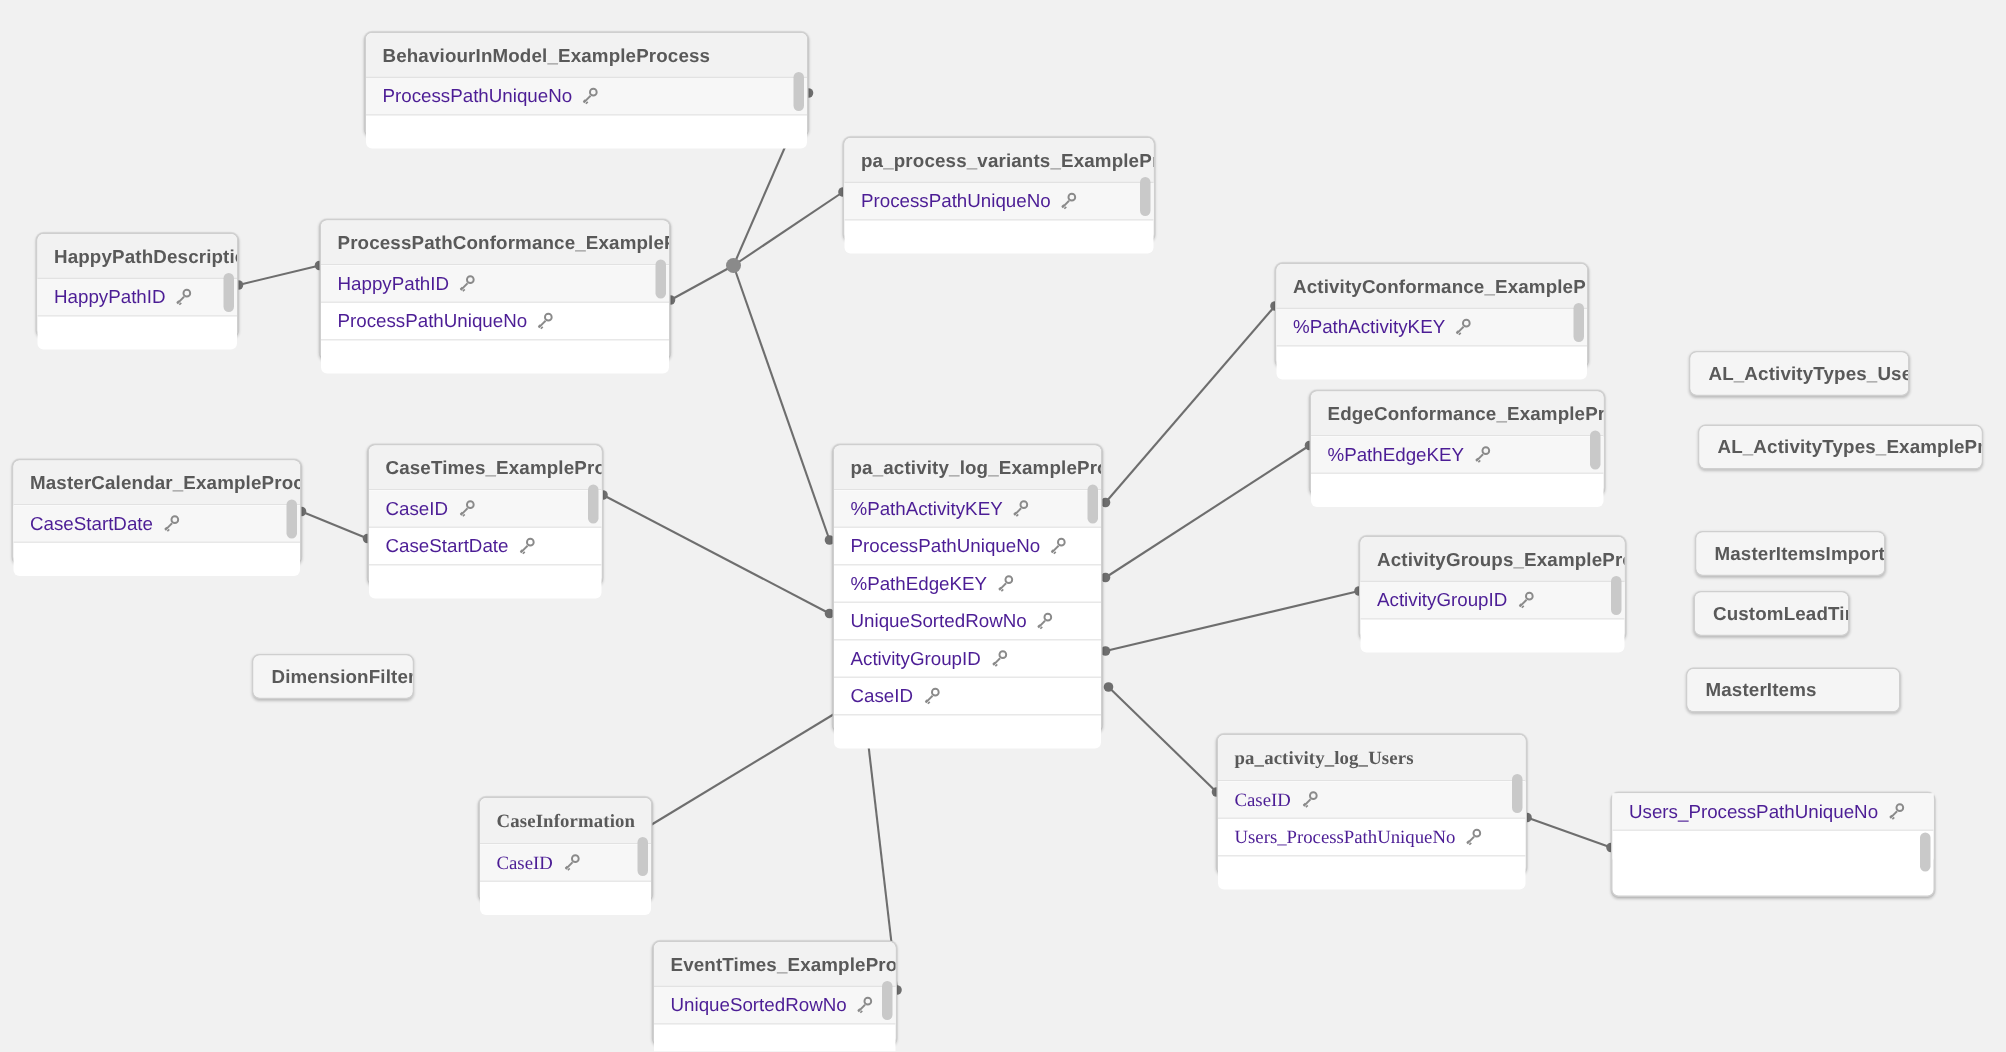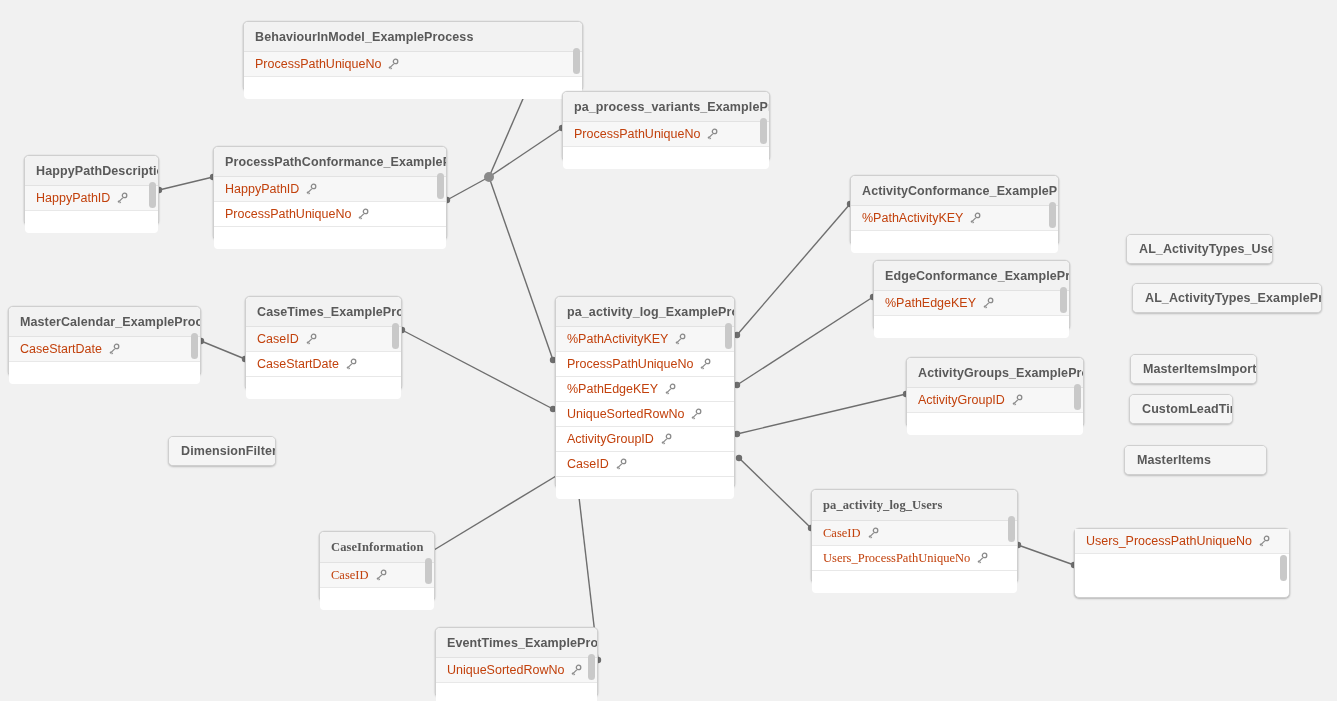--- a/index.html
+++ b/index.html
@@ -43,21 +43,21 @@
     white-space: nowrap;
     overflow: hidden;
     letter-spacing: 0.1px;
   }
   .fields {
     background: #ffffff;
     border-radius: 0 0 4px 4px;
   }
   .field-row {
     font-size: 12.5px;
-    color: #c2410c;
+    color: #4c1d95;
     padding: 6px 11px 6px 11px;
     border-bottom: 1px solid #e8e8e8;
     white-space: nowrap;
     display: flex;
     align-items: center;
     gap: 6px;
     height: 25px;
     box-sizing: border-box;
   }
   .field-row.first {
@@ -139,21 +139,21 @@
       <circle cx="906" cy="394" r="3.2" fill="#6e6e6e"></circle>
       <circle cx="739" cy="458" r="3.2" fill="#6e6e6e"></circle>
       <circle cx="811" cy="528" r="3.2" fill="#6e6e6e"></circle>
       <circle cx="1018" cy="545" r="3.2" fill="#6e6e6e"></circle>
       <circle cx="1074" cy="565" r="3.2" fill="#6e6e6e"></circle>
       <circle cx="429" cy="553" r="3.2" fill="#6e6e6e"></circle>
       <circle cx="598" cy="660" r="3.2" fill="#6e6e6e"></circle>
       <circle cx="489" cy="177" r="5" fill="#8a8a8a"></circle>
     </svg>
   <div id="nodes">
-      <div class="table-node" style="left: 243px; top: 21px; width: 340px; height: 70px;">
+      <div class="table-node" style="left: 243px; top: 21px; width: 296px; height: 70px;">
         <div class="table-title">BehaviourInModel_ExampleProcess</div>
         <div class="fields">
           <div class="field-row first">
             <span>ProcessPathUniqueNo</span>
             <span class="key-icon">
               <svg viewBox="0 0 16 16" width="12" height="12" aria-hidden="true">
                 <g fill="#8a8a8a">
                   <circle cx="11.4" cy="4.6" r="3.0" fill="none" stroke="#8a8a8a" stroke-width="1.7"></circle>
                   <rect x="1.6" y="10.0" width="8.6" height="1.7" transform="rotate(-45 5.9 10.85)"></rect>
                   <rect x="2.2" y="11.6" width="2.6" height="1.5" transform="rotate(-45 3.5 12.35)"></rect>

